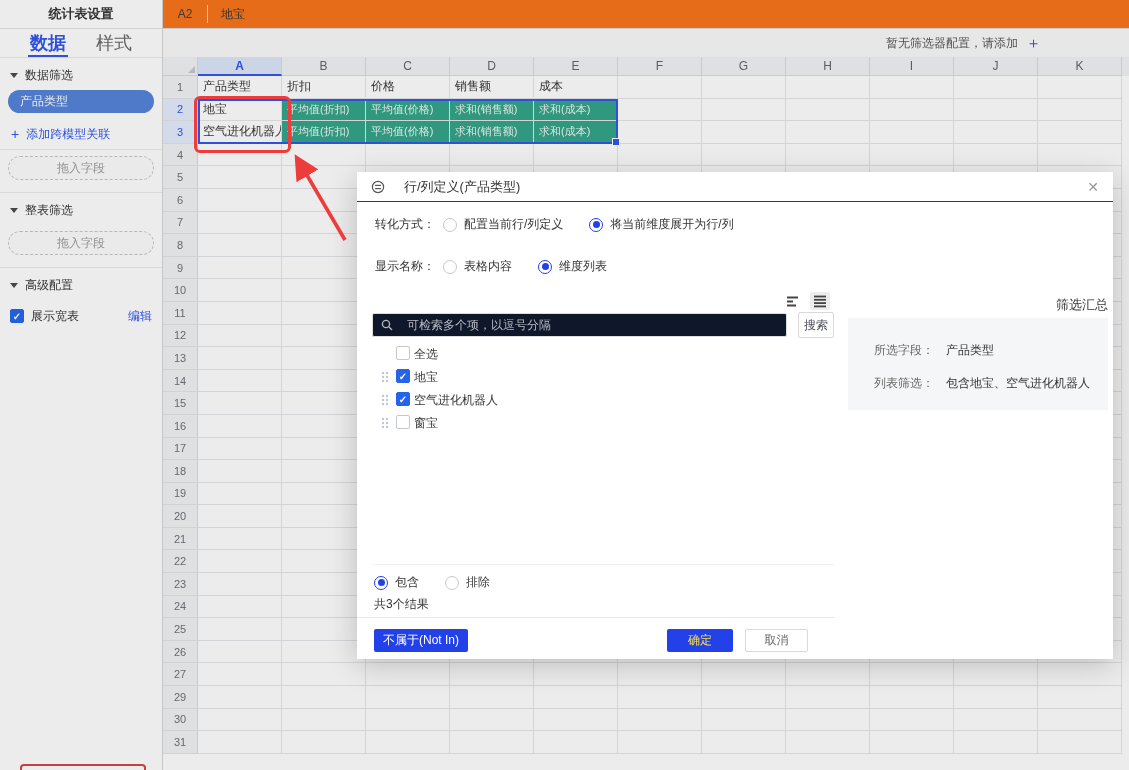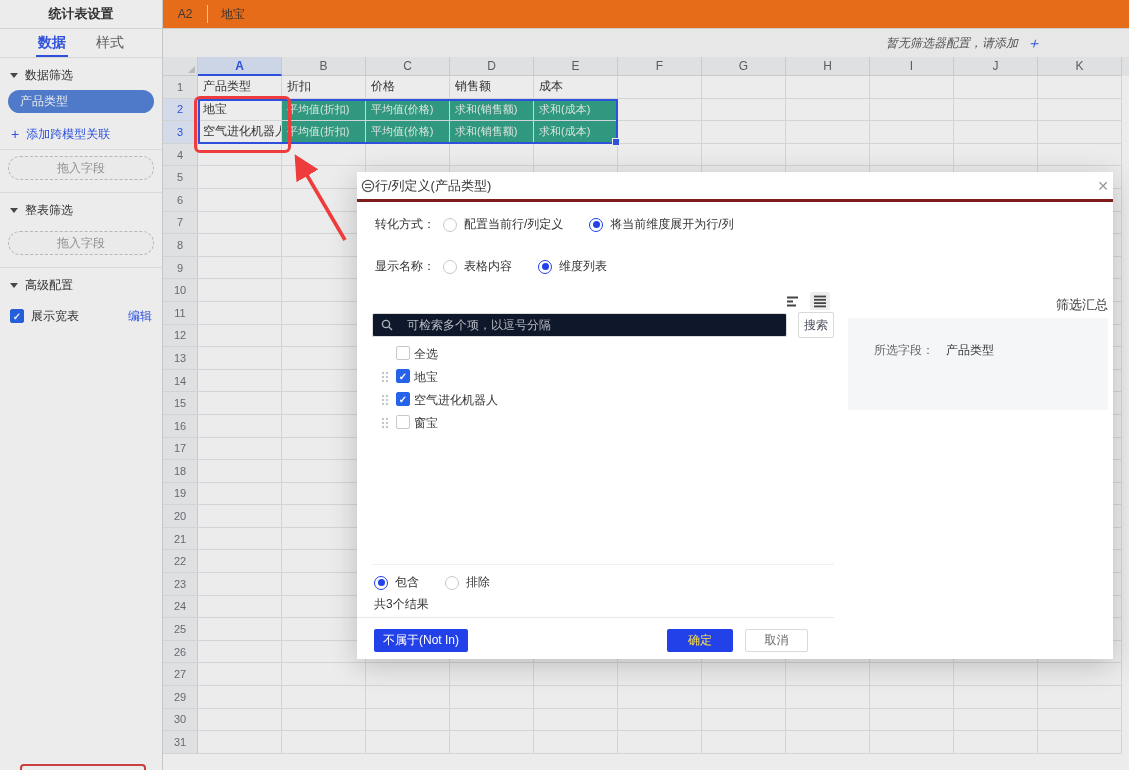--- a/index.html
+++ b/index.html
@@ -3,42 +3,42 @@
 <meta charset="utf-8">
 <style>
   * { margin:0; padding:0; box-sizing:border-box; }
   html,body { width:1129px; height:770px; overflow:hidden; }
   .app { position:relative; width:1129px; height:770px; font-family:"Liberation Sans",sans-serif; background:#fff; overflow:hidden; }
 
   
   .sidebar { position:absolute; left:0; top:0; width:163px; height:770px; background:#fff; border-right:1px solid #d6d6d6; z-index:2; overflow:hidden; }
   .sb-header { height:29px; border-bottom:1px solid #e3e3e3; display:flex; align-items:center; justify-content:center; font-size:13px; font-weight:700; color:#333; }
   .sb-tabs { height:29px; border-bottom:1px solid #e8e8e8; display:flex; align-items:center; justify-content:center; gap:30px; }
-  .sb-tab { font-size:14px; color:#666; height:100%; display:flex; align-items:center; position:relative; cursor:pointer; }
+  .sb-tab { font-size:18px; color:#666; height:100%; display:flex; align-items:center; position:relative; cursor:pointer; }
   .sb-tab.active { color:var(--accent,#2f54eb); font-weight:700; }
   .sb-tab.active::after { content:""; position:absolute; left:-2px; right:-2px; bottom:0; height:2px; background:var(--accent,#2f54eb); }
   .sb-sec { display:flex; align-items:center; gap:7px; font-size:12px; color:#333; padding:0 10px; height:30px; margin-top:2px; }
   .tri { width:0; height:0; border-left:4px solid transparent; border-right:4px solid transparent; border-top:5px solid #4a4a4a; }
   .pill { margin:0 8px 6px; height:23px; background:var(--pill-blue,#5282d8); border-radius:12px; color:#fff; font-size:12px; display:flex; align-items:center; padding-left:12px; }
   .add-link { display:flex; gap:7px; align-items:center; padding:0 11px; height:30px; color:var(--accent,#2f54eb); font-size:12px; cursor:pointer; }
   .add-plus { font-size:14px; line-height:1; }
   .drop { margin:6px 8px 12px; height:24px; border:1px dashed #c6c6c6; border-radius:13px; color:#9a9a9a; font-size:12px; display:flex; align-items:center; justify-content:center; background:#fdfdfd;text-align:right; }
   .sb-div { border-top:1px solid #ececec; }
   .wide-row { display:flex; align-items:center; padding:0 10px; height:32px; font-size:12px; color:#333; gap:7px; }
   .cbx { width:14px; height:14px; border-radius:2px; border:1px solid #c6c8cc; background:#fff; flex:0 0 auto; }
   .cbx.checked { background:var(--cb-blue,#2563eb); border-color:var(--cb-blue,#2563eb); color:#fff; display:flex; align-items:center; justify-content:center; font-size:10px; font-weight:700; }
   .edit-link { margin-left:auto; color:var(--accent,#2f54eb); cursor:pointer; }
   .partial-btn { position:absolute; left:20px; top:764px; width:126px; height:18px; border:2px solid #d94040; border-radius:4px; background:#fff; }
 
   
   .formula-bar { position:absolute; left:163px; top:0; width:966px; height:29px; background:#f97316; border-bottom:1px solid #dcdcdc; display:flex; align-items:center; z-index:1; }
   .name-box { width:44px; text-align:center; font-size:12px; color:#3c3c3c; }
   .fb-sep { width:1px; height:18px; background:#dcdcdc; }
   .fb-value { padding-left:13px; font-size:12px; color:#333; }
-  .filter-strip { position:absolute; left:163px; top:29px; width:966px; height:28px; background:#fafafa; display:flex; align-items:center; justify-content:flex-end; padding-right:88px; gap:8px; font-size:12px; color:#555; z-index:1;font-style:italic; }
+  .filter-strip { position:absolute; left:163px; top:29px; width:966px; height:28px; background:#fafafa; display:flex; align-items:center; justify-content:flex-end; padding-right:88px; gap:8px; font-size:12px; color:#555; z-index:1; }
   .plus-btn { color:var(--accent,#2f54eb); font-size:15px; cursor:pointer; }
 
   
   .col-headers { position:absolute; left:163px; top:57px; width:966px; height:19px; display:flex; background:#f1f2f3; z-index:1; }
   .corner { width:35px; position:relative; border-right:1px solid #d9dadb; border-bottom:1px solid #d9dadb; background:#f1f2f3; flex:0 0 auto; }
   .corner::after { content:""; position:absolute; right:2px; bottom:2px; width:0; height:0; border-left:7px solid transparent; border-bottom:7px solid #c3c7cd; }
   .col-h { width:84px; flex:0 0 auto; display:flex; align-items:center; justify-content:center; font-size:12px; color:#5f6368; border-right:1px solid #d9dadb; border-bottom:1px solid #d9dadb; }
   .col-h.sel { color:var(--accent,#2f54eb); background:#dce6f7; border-bottom:2px solid var(--accent,#2f54eb); font-weight:700; }
   .grid { position:absolute; left:163px; top:76px; width:966px; height:694px; background:#fff; z-index:1; }
   .g-row { display:flex; height:22.6px; }
@@ -47,21 +47,21 @@
   .g-cell { width:84px; flex:0 0 auto; border-right:1px solid #e4e5e7; border-bottom:1px solid #e4e5e7; font-size:12px; color:#333; display:flex; align-items:center; padding:0 5px; overflow:hidden; white-space:nowrap; }
   .g-cell.green { background:var(--green,#31a385); color:#eef6f3; font-size:11px; }
   .sel-box { position:absolute; left:35px; top:22.6px; width:420px; height:45.2px; border:2px solid var(--accent,#2f54eb); pointer-events:none; }
   .sel-box::after { content:""; position:absolute; right:-4px; bottom:-4px; width:6px; height:6px; background:var(--accent,#2f54eb); border:1px solid #fff; }
 
   
   .dim-overlay { position:absolute; inset:0; background:rgba(45,45,50,0.09); z-index:5; }
 
   
   .modal { position:absolute; left:357px; top:172px; width:756px; height:487px; background:#fff; z-index:10; box-shadow:0 6px 28px rgba(0,0,0,0.2); font-size:12px; }
-  .m-header { height:30px; border-bottom:3px solid #7f1d1d; display:flex; align-items:center; padding:0 4px; gap:0; color:#333; font-size:13px; }
+  .m-header { height:30px; border-bottom:1px solid #7f1d1d; display:flex; align-items:center; padding:0 14px; gap:19px; color:#333; font-size:13px; }
   .m-close { margin-left:auto; color:#999; font-size:14px; cursor:pointer; }
   .m-body { position:relative; height:457px; }
   .opt-row { position:absolute; left:18px; display:flex; align-items:center; }
   .opt-label { color:#333; width:68px; }
   .opt { display:flex; align-items:center; gap:7px; margin-right:26px; color:#333; cursor:pointer; }
   .radio { width:14px; height:14px; border-radius:50%; flex:0 0 auto; background:#fff; position:relative; }
   .radio.off { border:1px solid #c6c8cc; }
   .radio.on { border:1px solid var(--btn-blue,#2341e8); }
   .radio.on::after { content:""; position:absolute; inset:2.5px; background:var(--btn-blue,#2341e8); border-radius:50%; }
   .view-icons { position:absolute; left:426px; top:90px; display:flex; gap:7px; }
@@ -708,20 +708,24 @@
       <div class="notin-btn">不属于(Not In)</div>
       <div class="ok-btn">确定</div>
       <div class="cancel-btn">取消</div>
 
       <div class="sum-title">筛选汇总</div>
       <div class="sum-box">
         <div class="sum-row">
           <span class="sum-label">所选字段：</span>
           <span class="sum-value">产品类型</span>
         </div>
+        <div class="sum-row">
+          <span class="sum-label">列表筛选：</span>
+          <span class="sum-value">包含地宝、空气进化机器人</span>
+        </div>
       </div>
     </div>
   </div>
 
   <div class="red-box"></div>
   <svg class="arrow-svg" viewBox="0 0 70 95">
     <defs>
       <marker id="ah" markerWidth="7" markerHeight="7" refX="3.5" refY="3.5" orient="auto">
         <path d="M0,0 L7,3.5 L0,7 z" fill="#ee3b3b"></path>
       </marker>

